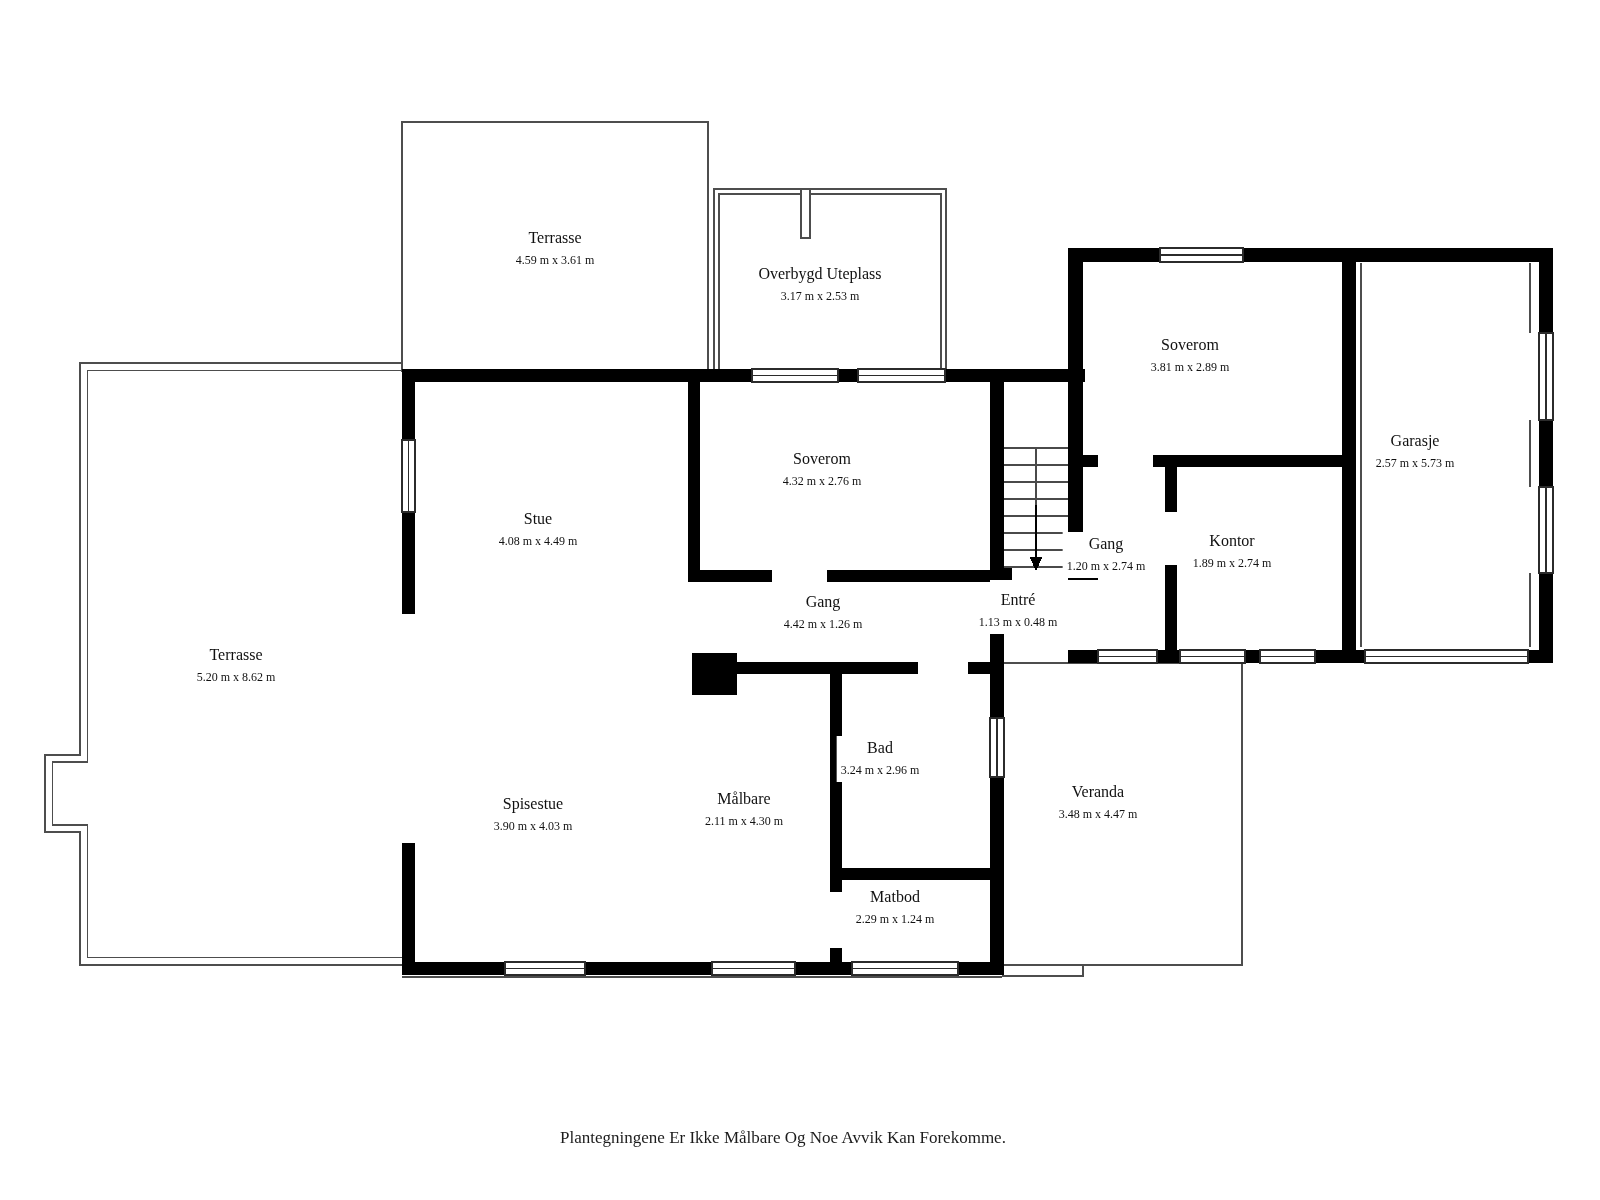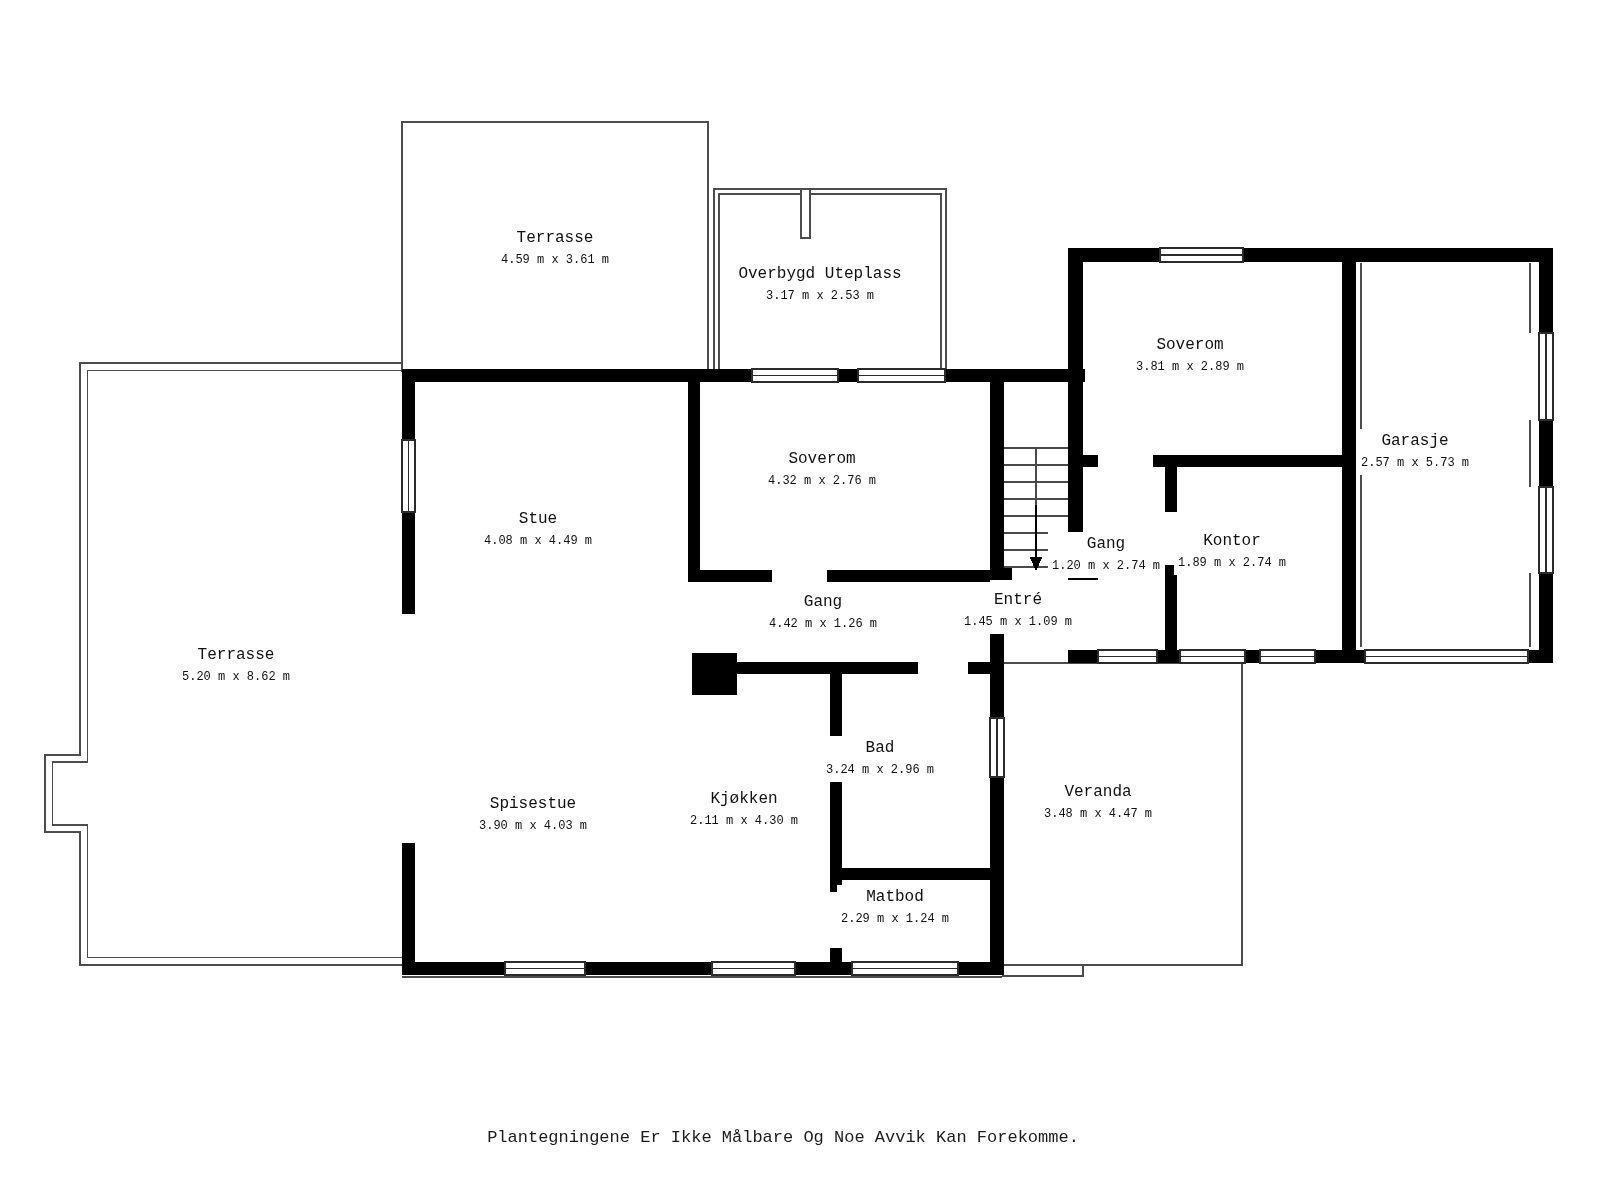--- a/index.html
+++ b/index.html
@@ -6,21 +6,21 @@
     --wall:#000000;
     --outline:#4d4d4d;
     --text:#111111;
     --bg:#ffffff;
   }
   html,body{margin:0;padding:0;background:var(--bg);}
   .plan{
     position:relative;
     width:1600px;height:1200px;
     background:var(--bg);
-    font-family:Liberation Mono, monospace;
+    font-family:Liberation Serif, serif;
     overflow:hidden;
   }
   .plan svg{position:absolute;left:0;top:0;}
   .room-label{
     position:absolute;
     transform:translate(-50%,-50%);
     text-align:center;
     white-space:nowrap;
     background:var(--bg);
     color:var(--text);
@@ -223,32 +223,32 @@
   <div class="room-label" style="left:1232px;top:552px">
     <span class="room-name">Kontor</span>
     <span class="room-dims">1.89 m x 2.74 m</span>
   </div>
   <div class="room-label" style="left:823px;top:613px">
     <span class="room-name">Gang</span>
     <span class="room-dims">4.42 m x 1.26 m</span>
   </div>
   <div class="room-label" style="left:1018px;top:611px">
     <span class="room-name">Entré</span>
-    <span class="room-dims">1.45 m x 1.09 m</span>
+    <span class="room-dims">1.13 m x 0.48 m</span>
   </div>
   <div class="room-label" style="left:236px;top:666px">
     <span class="room-name">Terrasse</span>
     <span class="room-dims">5.20 m x 8.62 m</span>
   </div>
   <div class="room-label" style="left:533px;top:815px">
     <span class="room-name">Spisestue</span>
     <span class="room-dims">3.90 m x 4.03 m</span>
   </div>
   <div class="room-label" style="left:744px;top:810px">
-    <span class="room-name">Kjøkken</span>
+    <span class="room-name">Målbare</span>
     <span class="room-dims">2.11 m x 4.30 m</span>
   </div>
   <div class="room-label" style="left:880px;top:759px">
     <span class="room-name">Bad</span>
     <span class="room-dims">3.24 m x 2.96 m</span>
   </div>
   <div class="room-label" style="left:1098px;top:803px">
     <span class="room-name">Veranda</span>
     <span class="room-dims">3.48 m x 4.47 m</span>
   </div>

